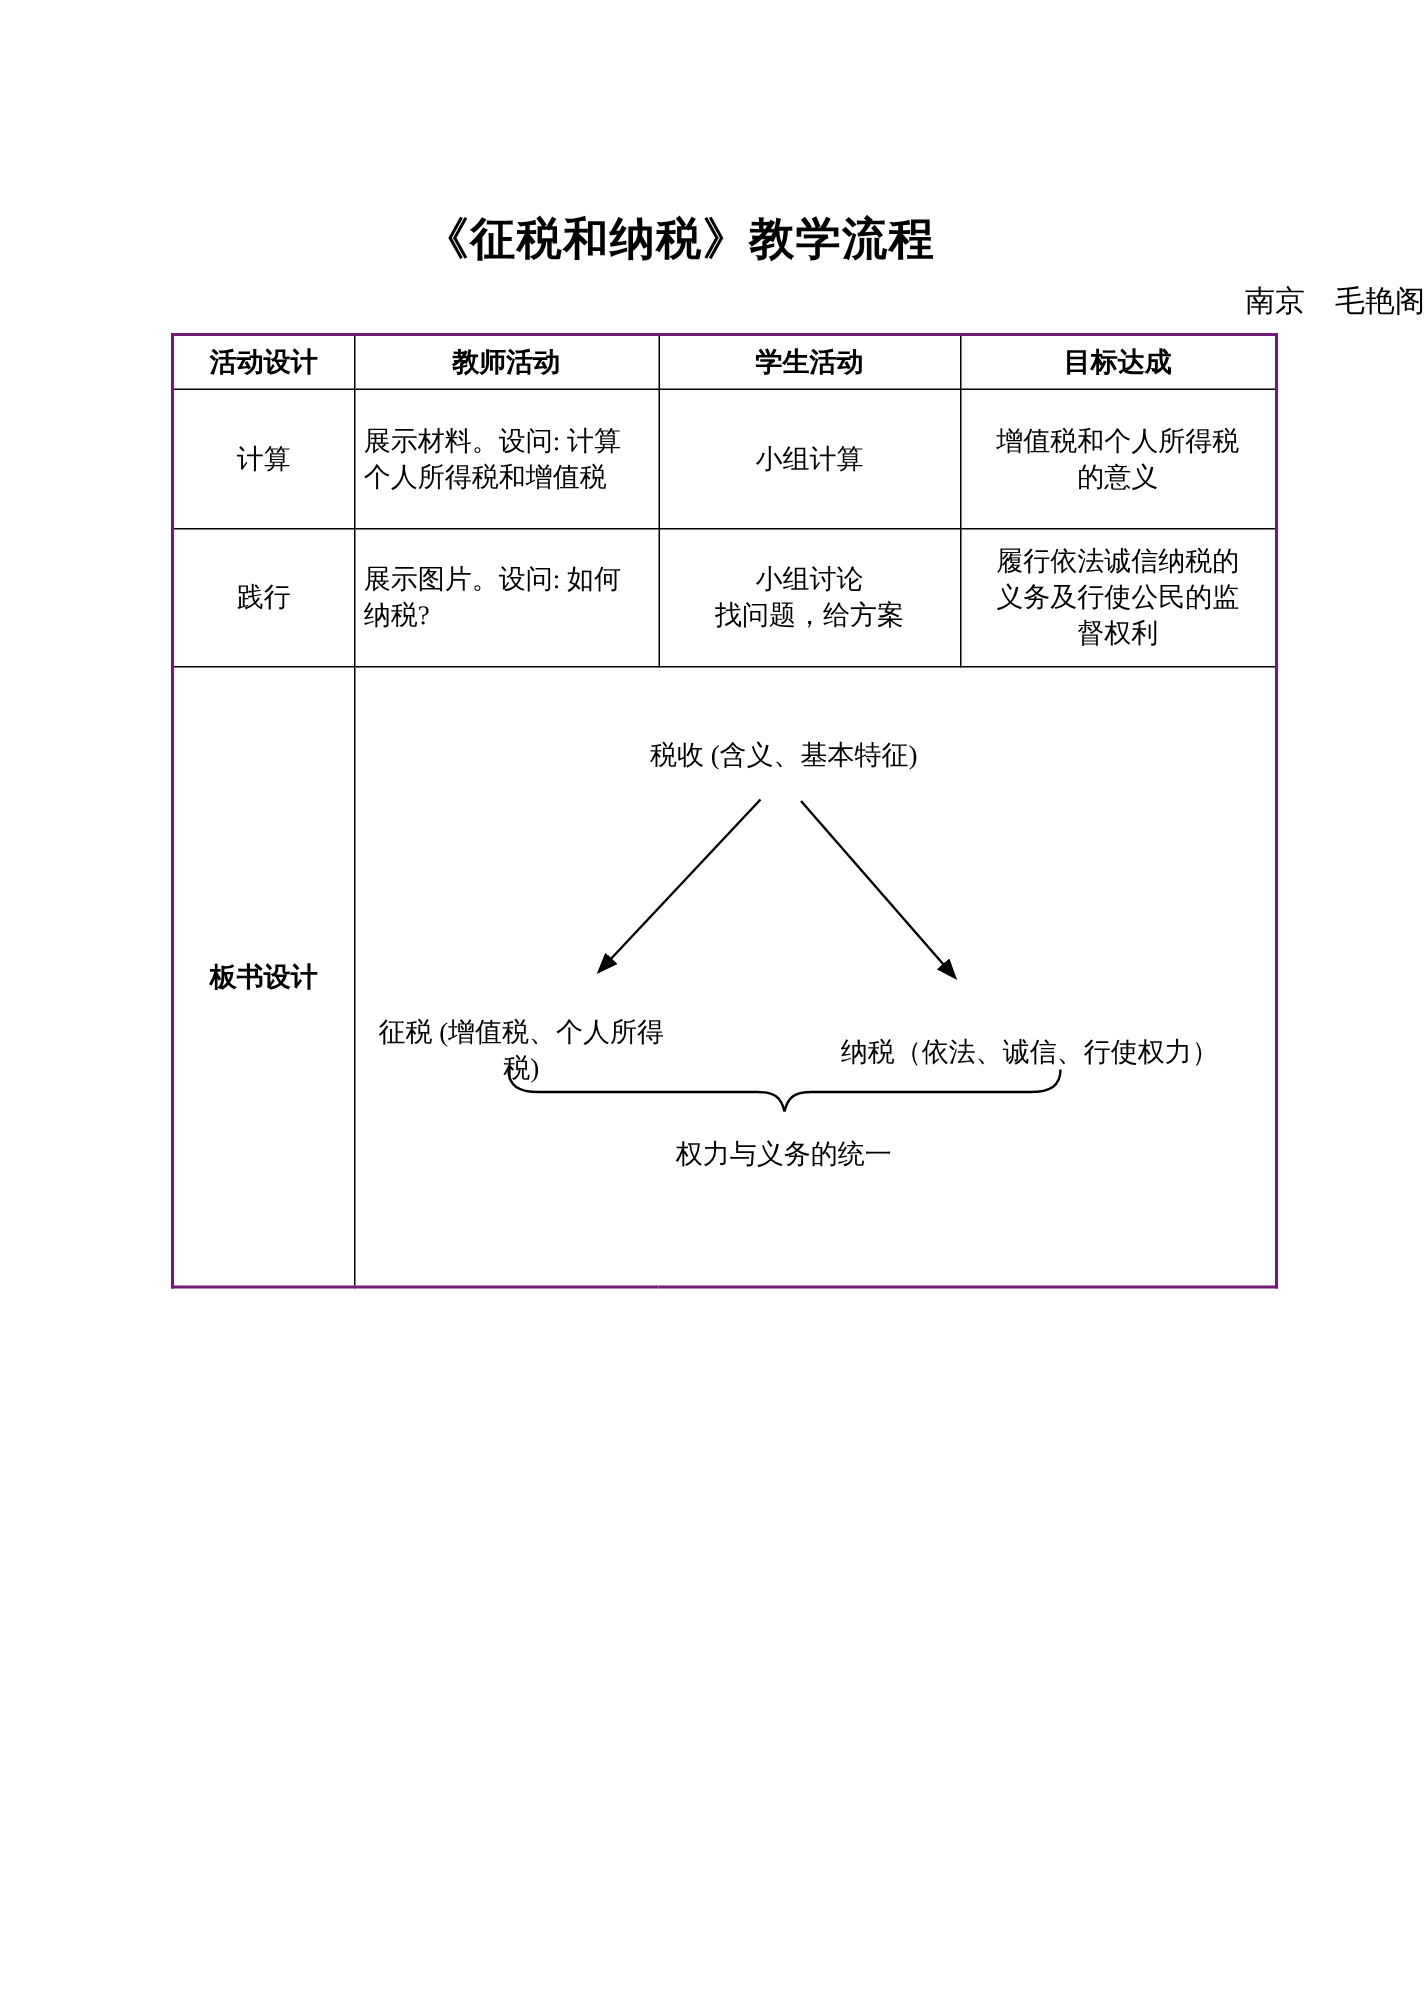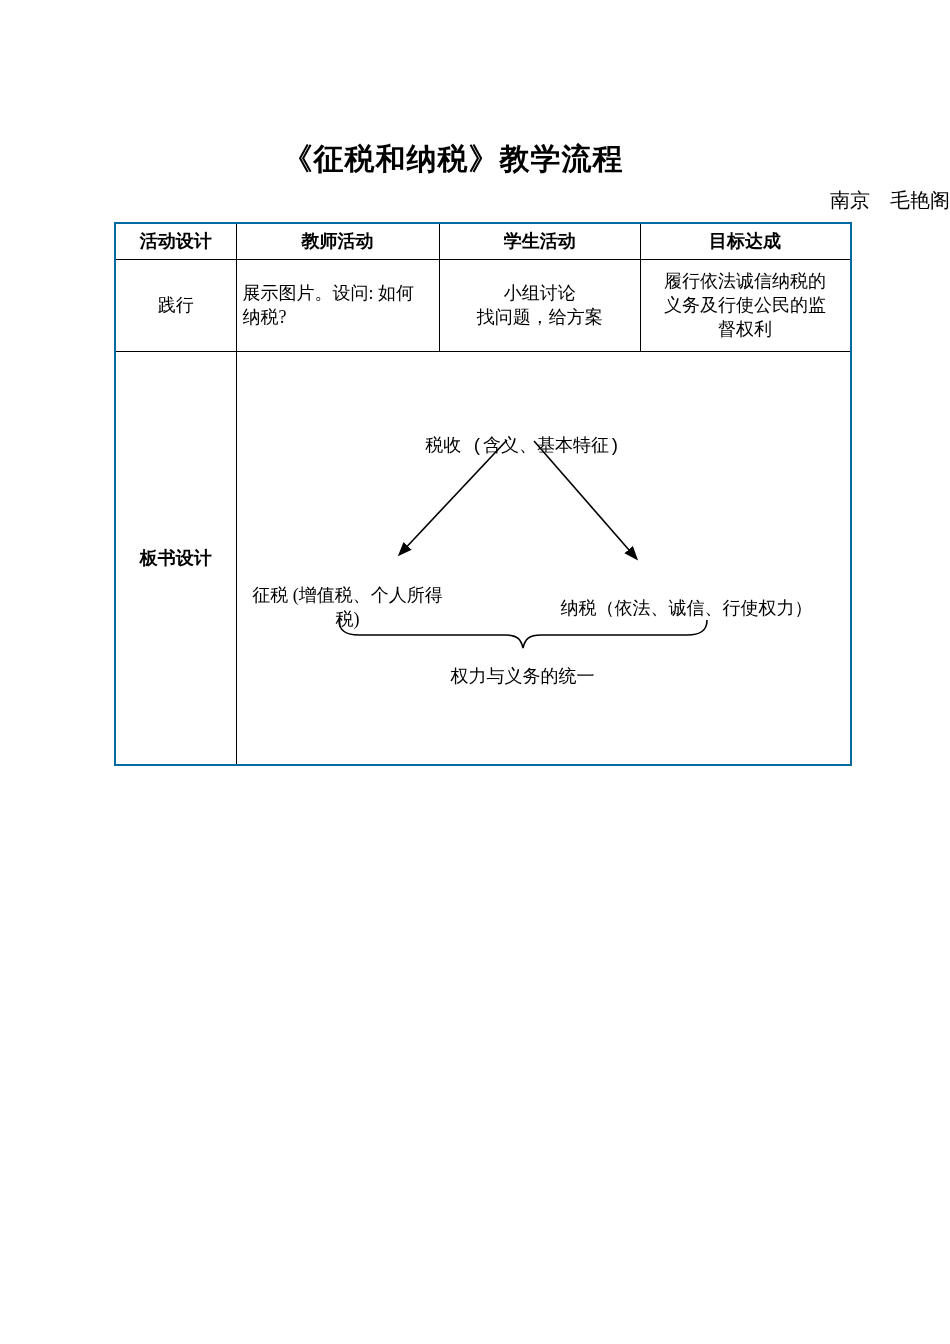--- a/index.html
+++ b/index.html
@@ -16,21 +16,21 @@
     letter-spacing:1px;
     padding-left:20px;
   }
   .doc-author{
     position:absolute;top:187px;left:0;width:950px;
     text-align:right;font-size:20px;
   }
   table.doc-table{
     position:absolute;left:114px;top:222px;
     border-collapse:collapse;table-layout:fixed;
-    border:2px solid #0369a1;
+    border:2px solid #701a75;
   }
   table.doc-table th, table.doc-table td{
     border:1px solid #000;
     padding:2px 6px;
     vertical-align:middle;
     font-size:18px;line-height:24px;
     white-space:pre-line;
     overflow:hidden;
   }
   th.hdr{
@@ -46,21 +46,21 @@
     text-align:center;font-weight:bold;font-size:20px;
     font-family:"Liberation Sans", sans-serif;
   }
   td.c-board{padding:0;vertical-align:top;}
   .board{
     position:relative;width:601px;height:360px;
   }
   .board .node{
     position:absolute;font-size:18px;line-height:24px;text-align:center;
   }
-  .node-top{left:0;top:56px;width:560px;font-family:Liberation Mono, monospace;}
+  .node-top{left:0;top:20px;width:560px;}
   .node-left{left:0;top:205px;width:210px;}
   .node-right{left:310px;top:218px;width:268px;}
   .node-bottom{left:94px;top:286px;width:372px;}
   .arrows-svg{position:absolute;left:0;top:0;width:601px;height:360px;}
   .brace-svg{position:absolute;left:94px;top:240px;width:372px;height:34px;}
   svg line, svg path.brace{stroke:#000;stroke-width:1.6;fill:none;}
   svg .ah-fill{fill:#000;}
 </style>
 </head>
 <body>
@@ -74,20 +74,28 @@
       <col style="width:199px">
       <col style="width:197px">
       <col style="width:206px">
   </colgroup>
   <tbody>
       <tr style="height:36px">
     <th class="hdr">活动设计</th>
     <th class="hdr">教师活动</th>
     <th class="hdr">学生活动</th>
     <th class="hdr">目标达成</th>
+  </tr>
+  <tr style="height:93px">
+    <td class="c-activity">计算</td>
+    <td class="c-teacher">展示材料。设问: 计算
+个人所得税和增值税</td>
+    <td class="c-student">小组计算</td>
+    <td class="c-target">增值税和个人所得税
+的意义</td>
   </tr>
   <tr style="height:92px">
     <td class="c-activity">践行</td>
     <td class="c-teacher">展示图片。设问: 如何
 纳税?</td>
     <td class="c-student">小组讨论
 找问题，给方案</td>
     <td class="c-target">履行依法诚信纳税的
 义务及行使公民的监
 督权利</td>

